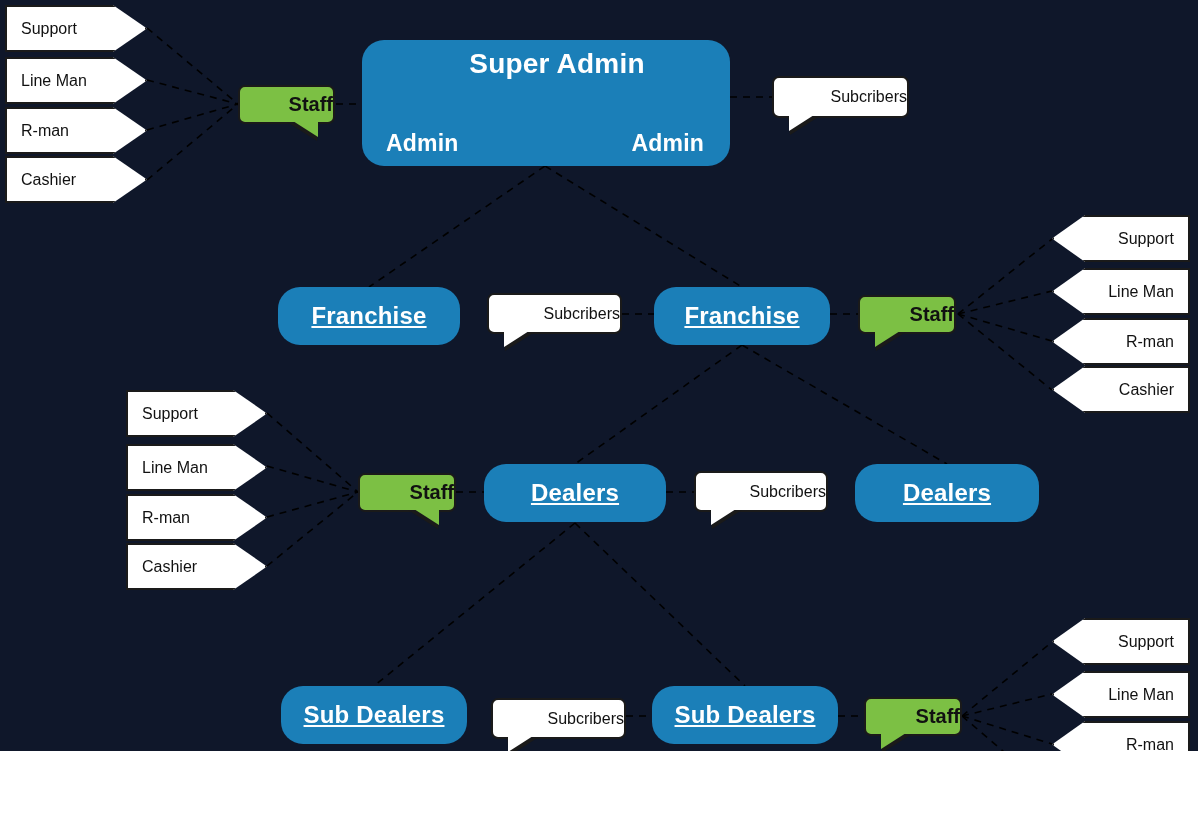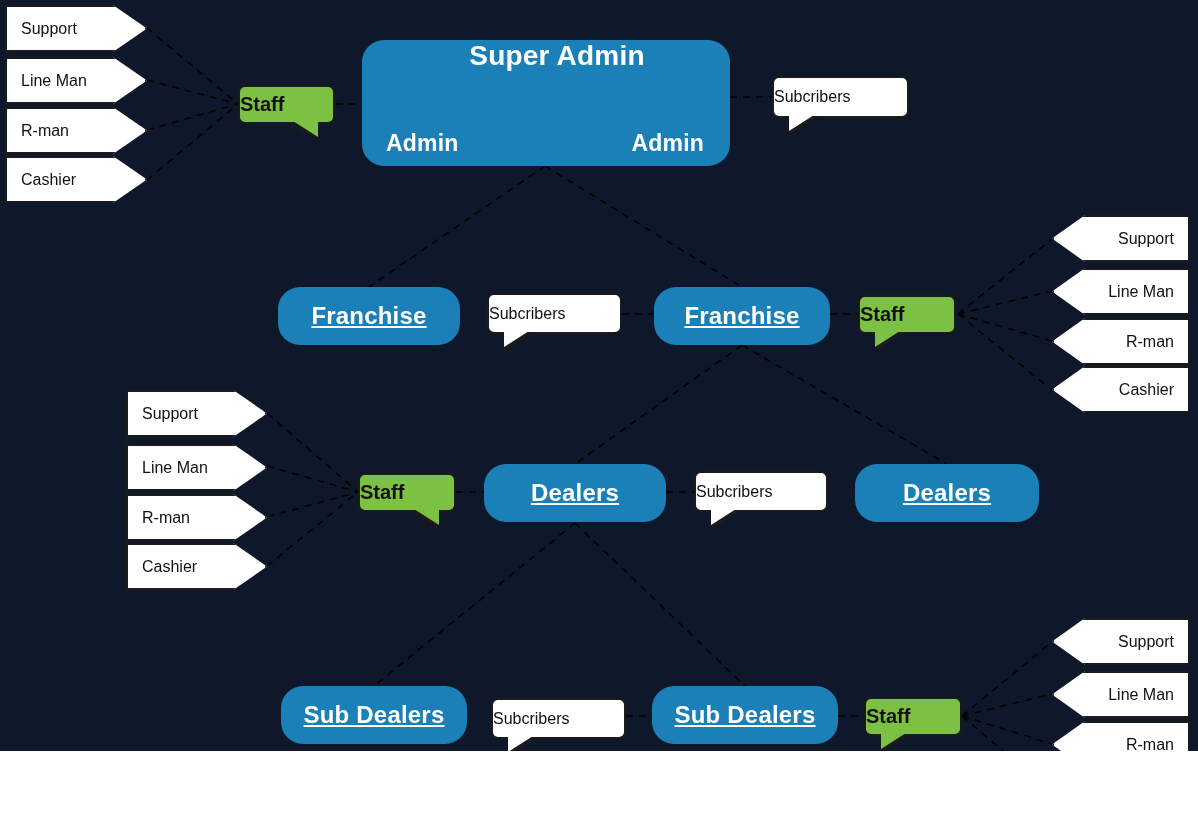--- a/index.html
+++ b/index.html
@@ -35,21 +35,21 @@
   }
   .node .label{ pointer-events:none;text-decoration:underline; }
 
   
   #node-superadmin{
     display:block;
     padding:0;
   }
   #node-superadmin .sa-title{
     position:absolute;
-    left:0; right:0; top:0;
+    left:0; right:0; top:8px;
     text-align:center;
     font-size:28px;
     font-weight:bold;
     padding-left:22px;
   }
   #node-superadmin .sa-left{
     position:absolute;
     left:24px; bottom:9px;
     font-size:23px;
     font-weight:bold;
@@ -87,21 +87,21 @@
 
   
   .bubble{
     position:absolute;
     box-sizing:border-box;
     border:2px solid #1a1a1a;
     border-radius:7px;
     background:#ffffff;
     display:flex;
     align-items:center;
-    justify-content:flex-start;
+    justify-content:flex-end;
     font-size:16px;
     color:#111111;
   }
   .bubble.green{
     background:#7cc044;
     font-weight:bold;
     font-size:20px;
     color:#111111;
   }
   

